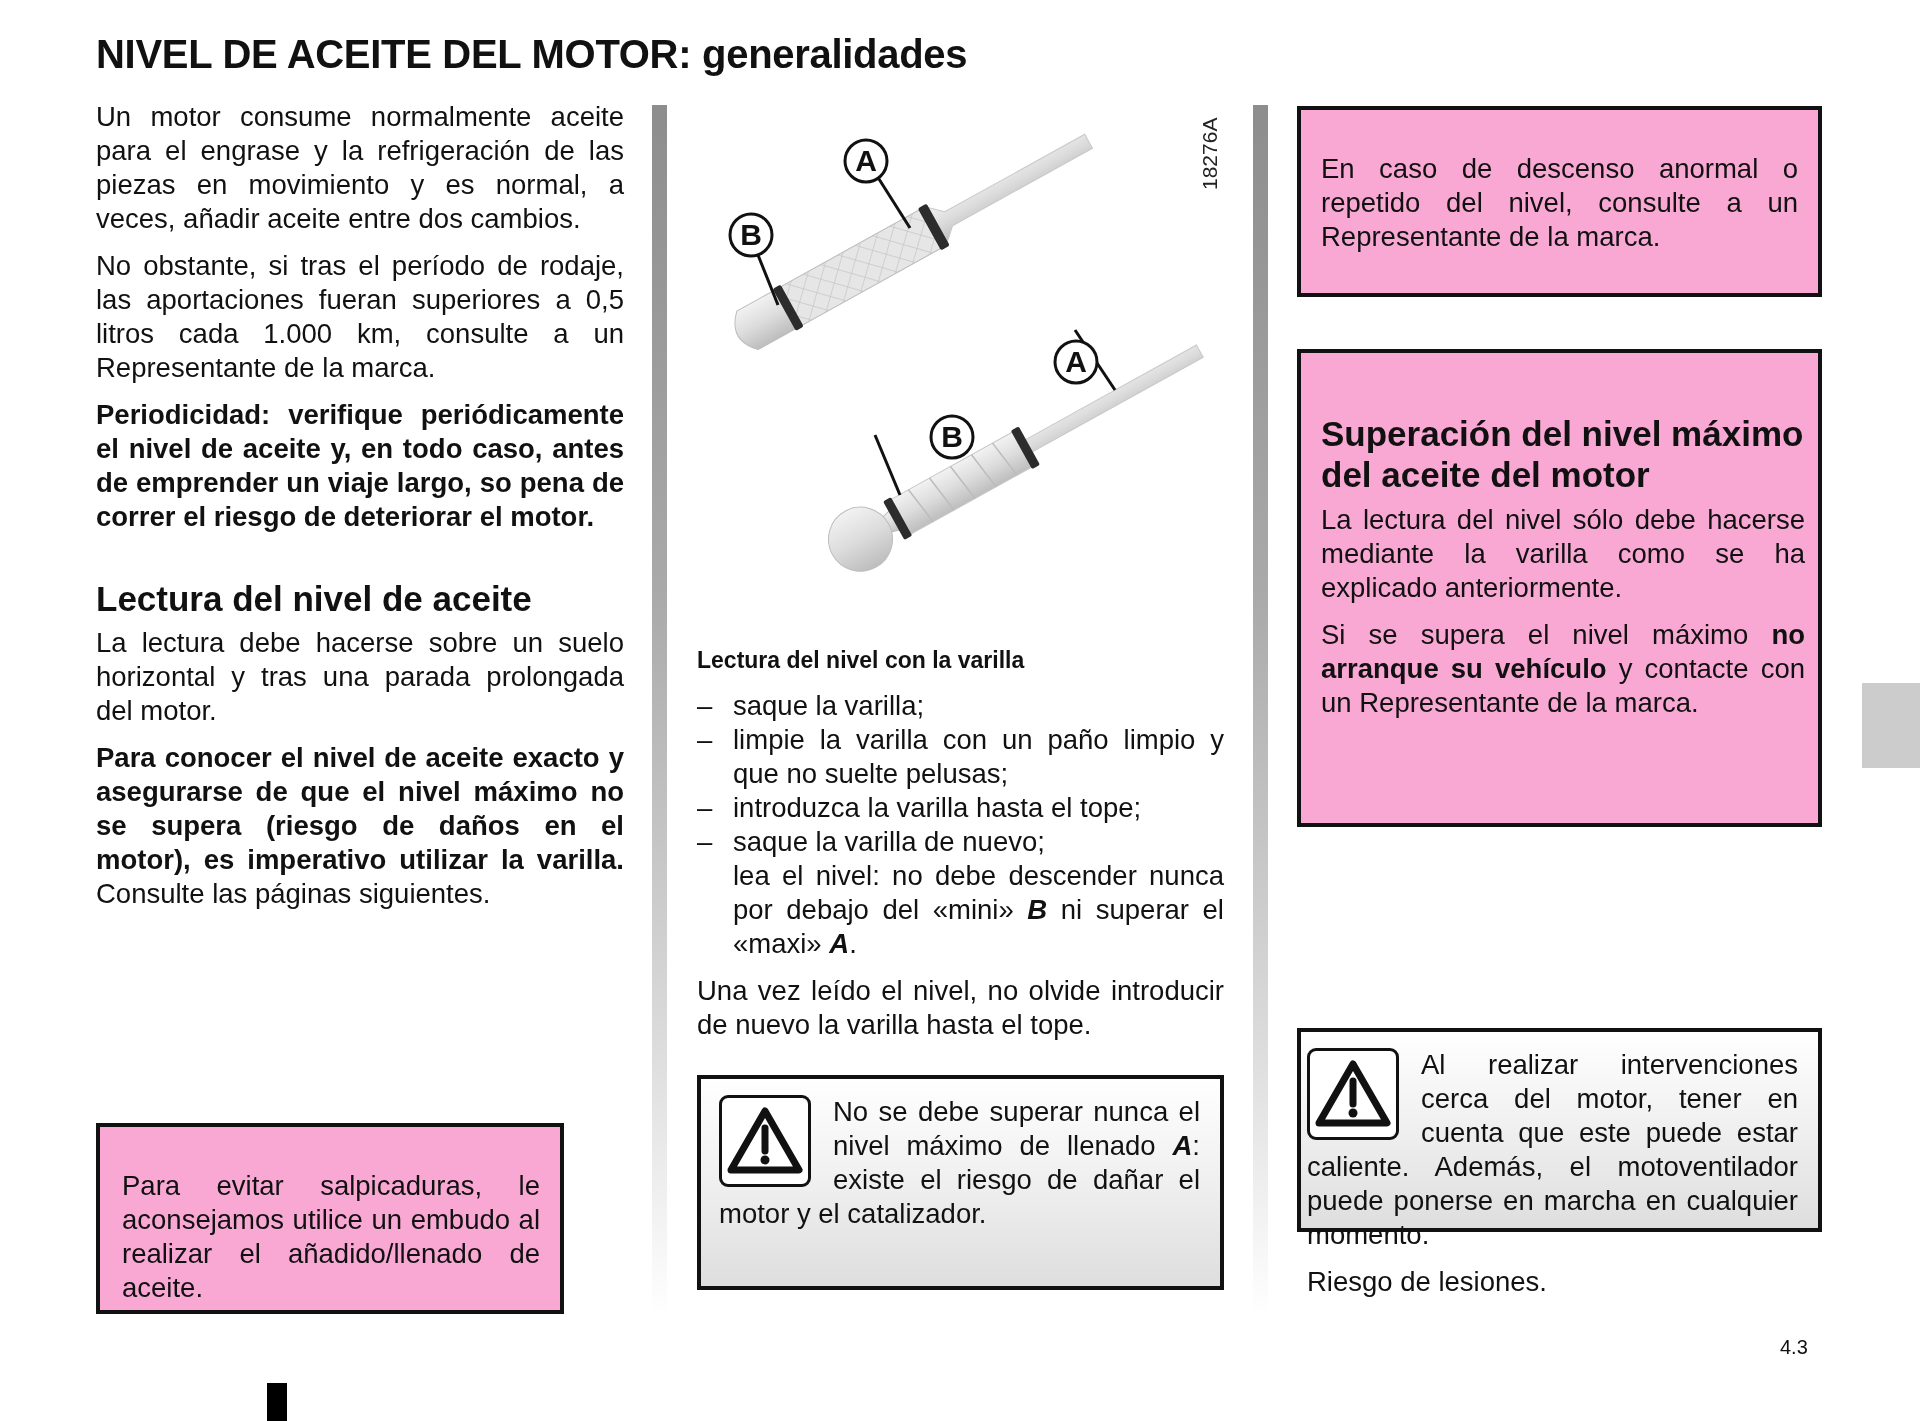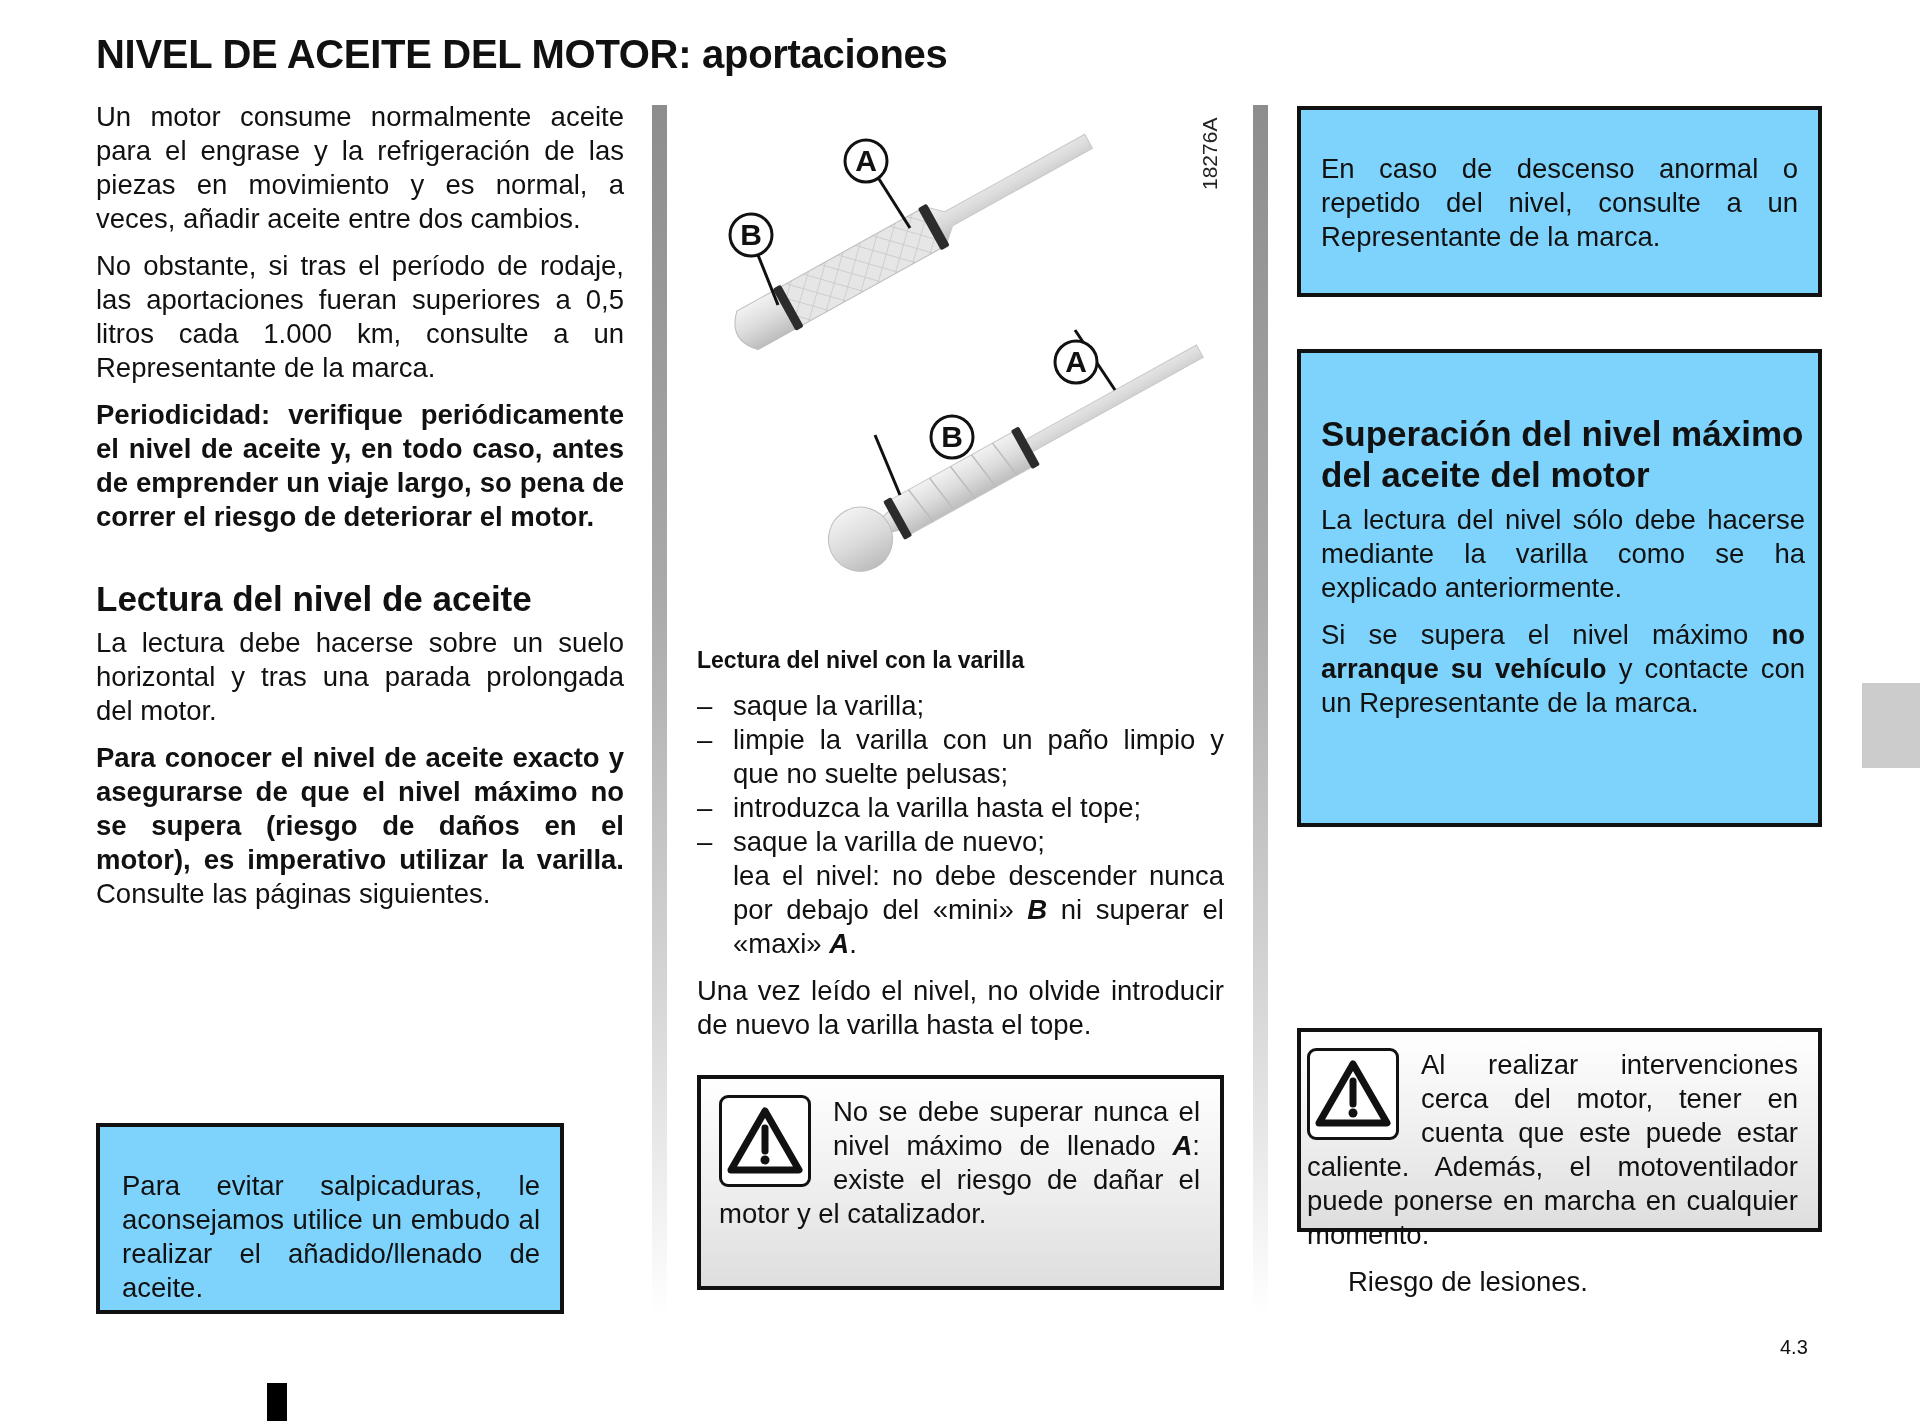--- a/index.html
+++ b/index.html
@@ -21,21 +21,21 @@
   h2.sub {
     margin:0 0 6px 0; font-size:35px; font-weight:bold; line-height:42px;
   }
   h3.sub { margin:0 0 12px 0; font-size:23px; font-weight:bold; line-height:34px; }
   .divider {
     position:absolute; width:15px;
     background:linear-gradient(to bottom,#8d8d8d 0%,#a9a9a9 40%,#d8d8d8 75%,#ffffff 100%);
   }
   .box {
     position:absolute; border:4px solid #111; box-sizing:border-box;
-    background:#7dd3fc; font-size:27.5px; line-height:34px;
+    background:#f9a8d4; font-size:27.5px; line-height:34px;
   }
   .box.grad { background:linear-gradient(to bottom,#ffffff 0%,#f1f1f1 45%,#dedede 100%); }
   .box p { margin:0 0 13px 0; text-align:justify; }
   .warn-icon {
     float:left; width:92px; height:92px; margin:0 22px 6px 0;
     border:3px solid #111; border-radius:9px; box-sizing:border-box;
     display:flex; align-items:center; justify-content:center; background:#fff;
   }
   ul.dash { list-style:none; margin:0 0 13px 0; padding:0; }
   ul.dash li { position:relative; padding-left:36px; text-align:justify; }
@@ -48,21 +48,21 @@
     white-space:nowrap;
   }
   .pagenum { left:1780px; top:1336px; font-size:20px; }
   .tab { left:1862px; top:683px; width:58px; height:85px; background:#cccccc; }
   .crop-bar { left:267px; top:1383px; width:20px; height:38px; background:#000; }
 </style>
 </head>
 <body>
 
 <div class="abs title">
-  <span>NIVEL DE ACEITE DEL MOTOR:</span><span class="normal"> aportaciones</span>
+  <span>NIVEL DE ACEITE DEL MOTOR:</span><span class="normal"> generalidades</span>
 </div>
 
 <div class="col" style="left:96px; top:100px; width:528px;">
   <p>Un motor consume normalmente aceite para el engrase y la refrigeración de las piezas en movimiento y es normal, a veces, añadir aceite entre dos cambios.</p>
   <p>No obstante, si tras el período de rodaje, las aportaciones fueran superiores a 0,5 litros cada 1.000 km, consulte a un Representante de la marca.</p>
   <p class="b">Periodicidad: verifique periódicamente el nivel de aceite y, en todo caso, antes de emprender un viaje largo, so pena de correr el riesgo de deteriorar el motor.</p>
   <h2 class="sub" style="margin-top:44px;">Lectura del nivel de aceite</h2>
   <p>La lectura debe hacerse sobre un suelo horizontal y tras una parada prolongada del motor.</p>
   <p><span class="b">Para conocer el nivel de aceite exacto y asegurarse de que el nivel máximo no se supera (riesgo de daños en el motor), es imperativo utilizar la varilla.</span><span> Consulte las páginas siguientes.</span></p>
 </div>
@@ -171,18 +171,18 @@
 
 <div class="box grad" style="left:1297px; top:1028px; width:525px; height:204px; padding:16px 20px 0 6px;">
   <div class="warn-icon">
     <svg width="76" height="70" viewBox="0 0 76 70">
       <path d="M38 5 L72 64 L4 64 Z" fill="none" stroke="#111" stroke-width="7" stroke-linejoin="round"></path>
       <path d="M38 22 L38 45" stroke="#111" stroke-width="7" stroke-linecap="round"></path>
       <circle cx="38" cy="54" r="4.5" fill="#111"></circle>
     </svg>
   </div>
   <p>Al realizar intervenciones cerca del motor, tener en cuenta que este puede estar caliente. Además, el motoventilador puede ponerse en marcha en cualquier momento.</p>
-  <p style="clear:both;margin-left:41px;">Riesgo de lesiones.</p>
+  <p style="clear:both;">Riesgo de lesiones.</p>
 </div>
 
 <div class="abs pagenum">4.3</div>
 <div class="abs tab"></div>
 <div class="abs crop-bar"></div>
 
 </body></html>

